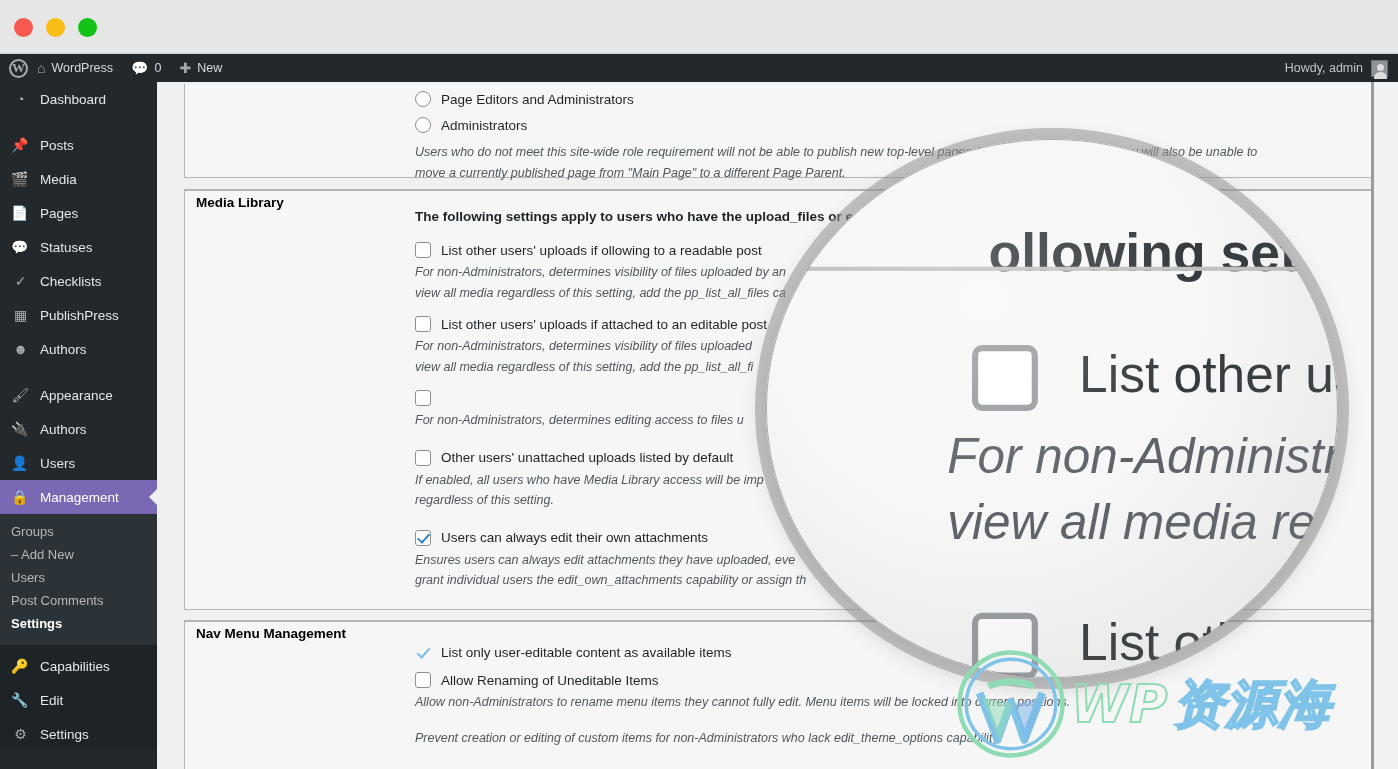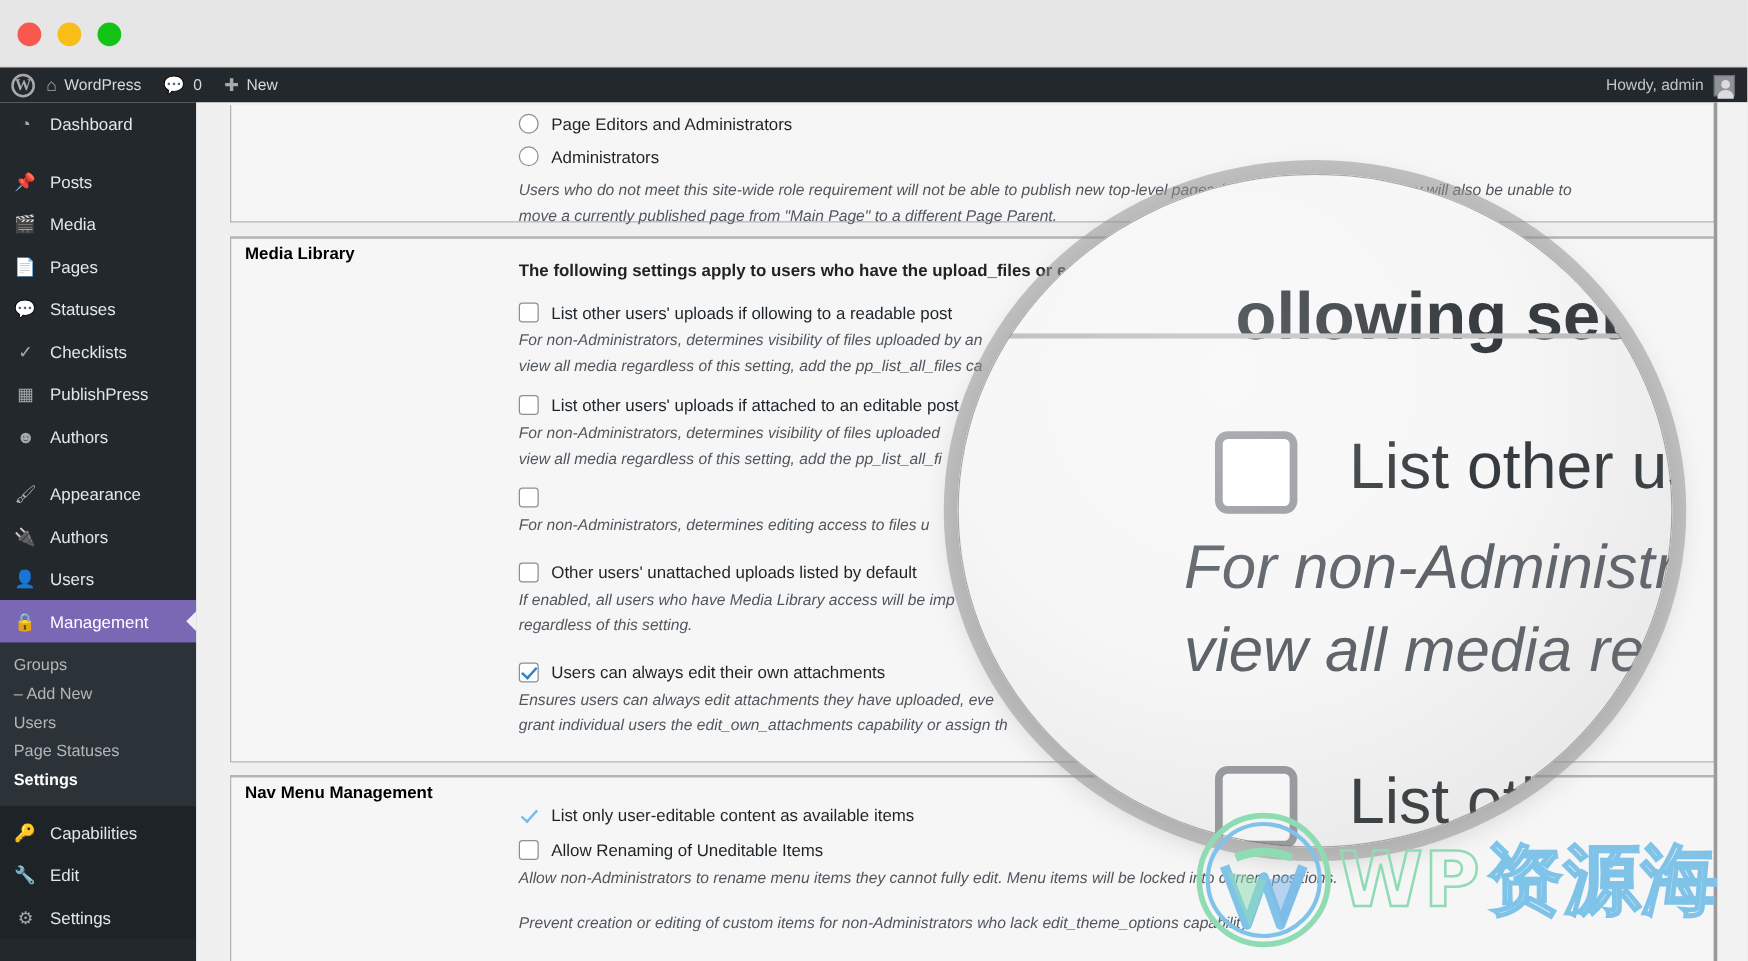--- a/index.html
+++ b/index.html
@@ -174,26 +174,27 @@
   .mg-rule { position: absolute; height: 2px; background: #b9b9b9; }
 
   
   .watermark {
     position: absolute; left: 955px; top: 648px;
     display: flex; align-items: center; gap: 4px;
     pointer-events: none;
   }
   .wm-logo { width: 112px; height: 112px; flex: none; }
   .wm-text {
-    font-size: 61px; font-weight: bold;
+    font-size: 52px; font-weight: bold;
     font-family: "DejaVu Sans", sans-serif;
     color: transparent;
     -webkit-text-stroke: 2px #7fc3e8;
     letter-spacing: 1px;
     line-height: 1;
+    font-style: italic;
   }
   .wm-wp { -webkit-text-stroke: 2px #8fdcb4; }
 
   
   .right-edge {
     position: absolute; top: 82px; left: 1371px; width: 3px; height: 687px;
     background: #9a9a9a;
   }
   .right-gutter {
     position: absolute; top: 82px; left: 1374px; width: 24px; height: 687px;
@@ -283,21 +284,21 @@
     </div>
     <div class="menu-item active">
       <span class="mi">🔒</span>
       <span>Management</span>
     </div>
 
     <div class="submenu">
       <div class="sub-item">Groups</div>
       <div class="sub-item">– Add New</div>
       <div class="sub-item">Users</div>
-      <div class="sub-item">Page Statuses</div>
+      <div class="sub-item">Post Comments</div>
       <div class="sub-item current">Settings</div>
     </div>
 
     <div class="menu-group2">
       <div class="menu-item">
         <span class="mi">🔑</span>
         <span>Capabilities</span>
       </div>
       <div class="menu-item">
         <span class="mi">🔧</span>

